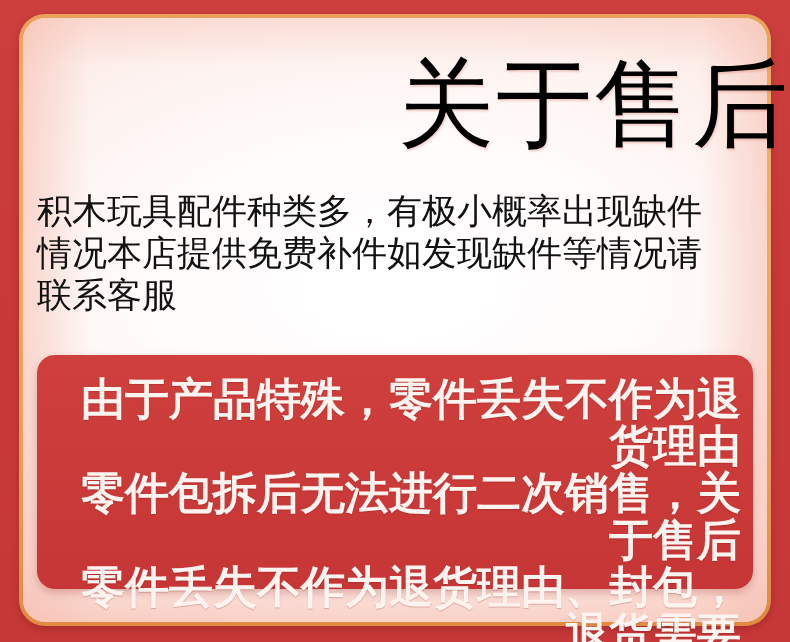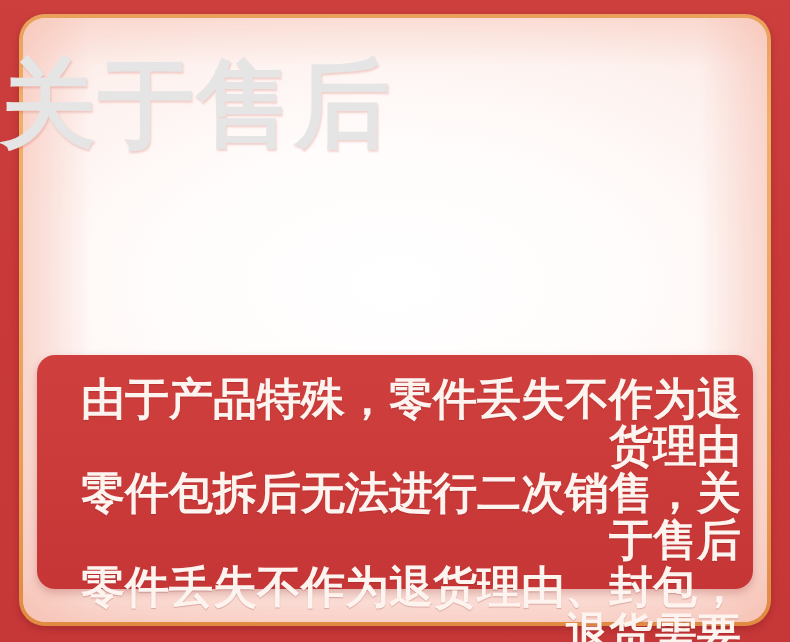--- a/index.html
+++ b/index.html
@@ -70,25 +70,25 @@
   .content {
     position: absolute;
     inset: 0;
   }
   
   .headline {
     position: absolute;
     left: 0;
     right: 0;
     top: 48px;
-    text-align: left;
-    color: #e5e5e5;
+    text-align: right;
+    color: #000000;
     font-size: 96px;
     line-height: 112px;
-    font-weight: 700;
+    font-weight: 400;
     letter-spacing: 2px;
     white-space: nowrap;
     text-shadow: 1px 2px 2px rgba(200, 70, 55, 0.22);
   }
   
   .body-copy {
     position: absolute;
     left: 37px;
     right: 30px;
     top: 190px;
@@ -135,20 +135,25 @@
   <div class="gold-frame"></div>
 
   <div class="panel">
     <div class="panel-inner-shade"></div>
   </div>
 
   <div class="content">
 
     <div class="headline">关于售后</div>
 
+    <div class="body-copy">
+      <span class="line">积木玩具配件种类多，有极小概率出现缺件</span>
+      <span class="line">情况本店提供免费补件如发现缺件等情况请</span>
+      <span class="line">联系客服</span>
+    </div>
 
     <div class="notice-box">
       <div class="notice-text">
         <span class="line">由于产品特殊，零件丢失不作为退货理由</span>
         <span class="line">零件包拆后无法进行二次销售，关于售后</span>
         <span class="line">零件丢失不作为退货理由、封包，退货需要</span>
       </div>
     </div>
 
   </div>

